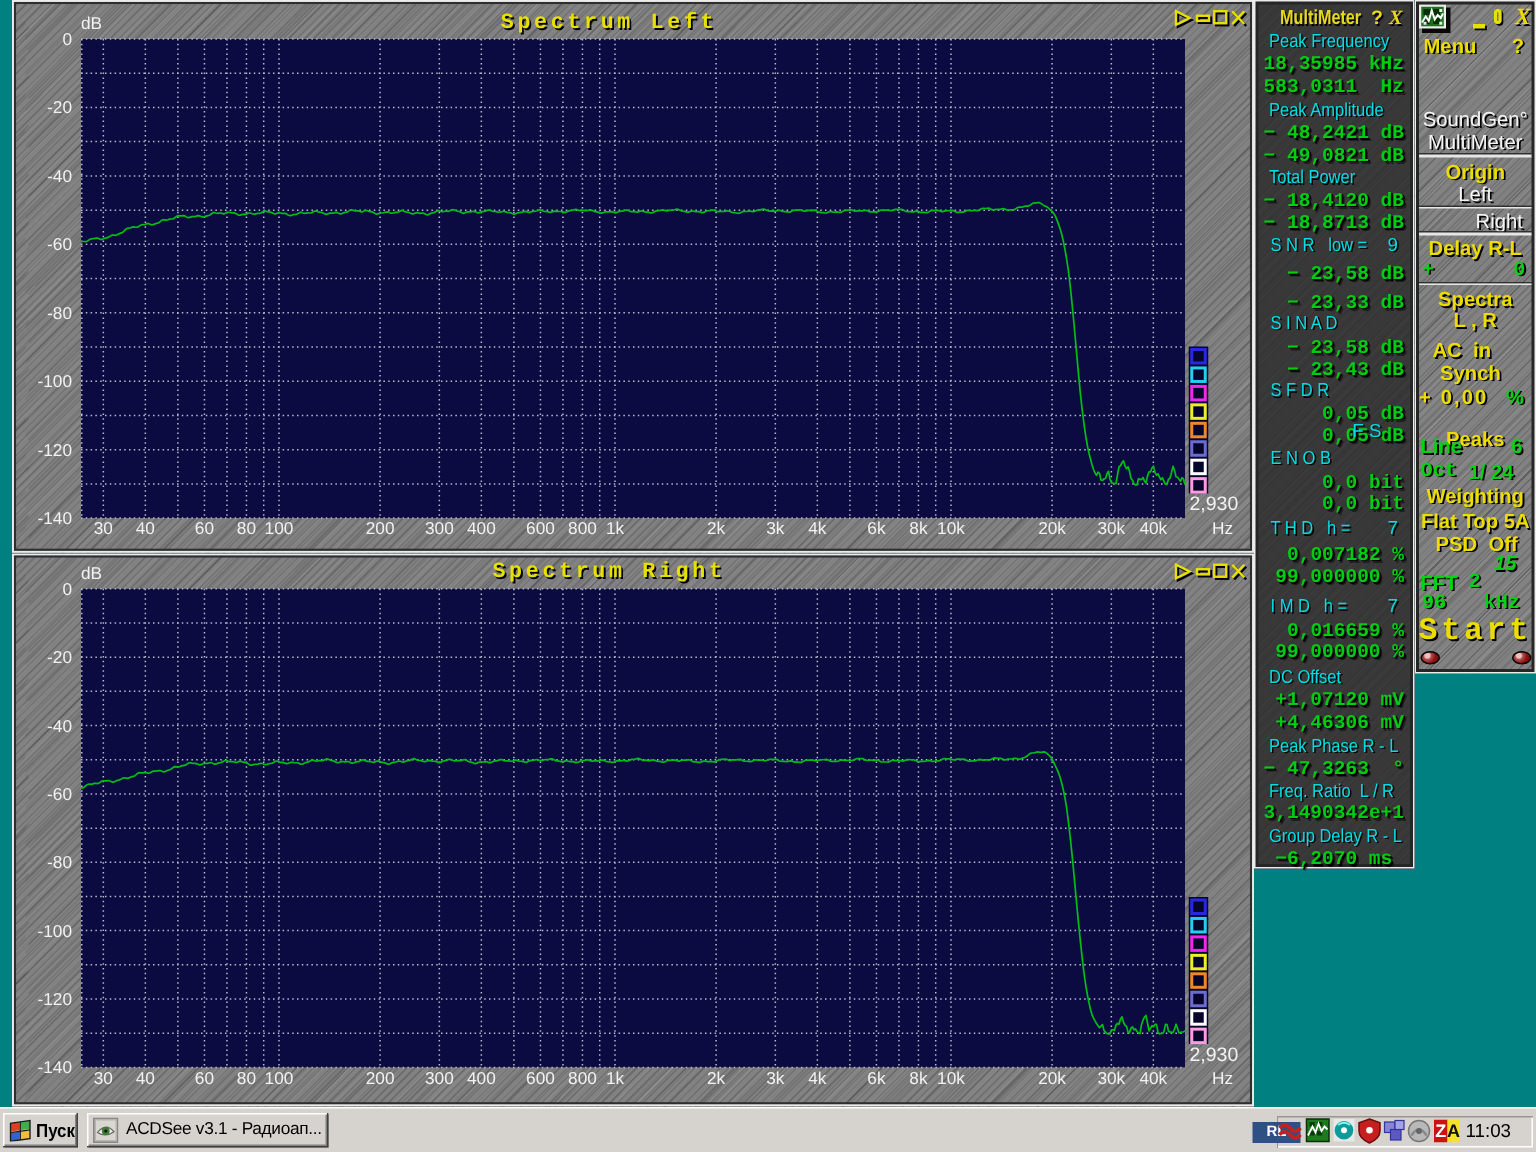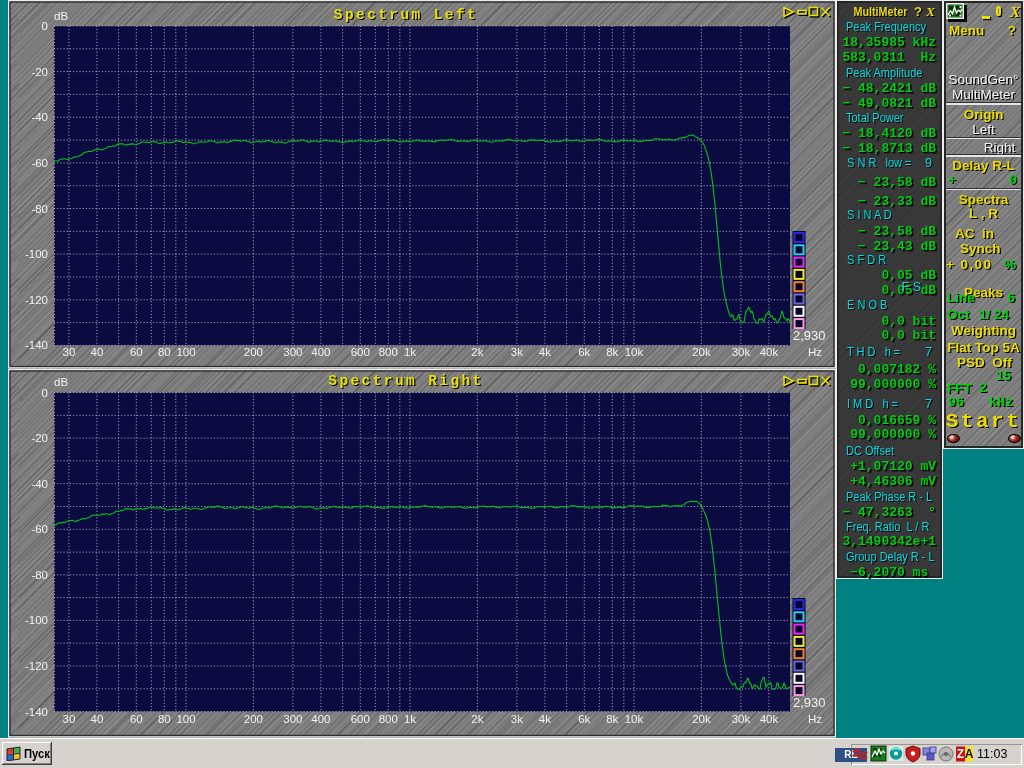--- a/index.html
+++ b/index.html
@@ -371,28 +371,28 @@
     <div class="lsep" style="top:188.9px"></div>
     <div class="ly" style="top:191.7px;left:0;width:100%;text-align:center;"><span class="sh">Spectra</span></div>
     <div class="ly" style="top:206.2px;left:0;width:100%;text-align:center;"><span class="sh">L , R</span></div>
     <div class="ly" style="top:226.0px;left:12px;"><span class="sh">AC  in</span></div>
     <div class="ly" style="top:241.0px;left:17px;"><span class="sh">Synch</span></div>
     <div class="ly" style="top:257.4px;left:3px;letter-spacing:1.4px;"><span class="sh">+ 0,00</span></div>
     <div class="lg" style="top:257.4px;left:61px;"><span class="sh">%</span></div>
     <div class="ly" style="top:273.0px;left:0;width:100%;text-align:center;margin-top:12px;"><span class="sh">Peaks</span></div>
     <div class="lg" style="top:290.4px;left:4px;"><span class="sh">Line</span></div>
     <div class="lg" style="top:290.4px;right:9px;"><span class="sh">6</span></div>
-    <div class="lg" style="top:306.8px;left:4px;"><span class="sh">Oct</span></div>
+    <div class="lg" style="top:306.8px;left:4px;font-family:Liberation Mono, monospace;"><span class="sh">Oct</span></div>
     <div class="lg" style="top:306.8px;left:36px;"><span class="sh">1/ 24</span></div>
     <div class="ly" style="top:323.3px;left:0;width:100%;text-align:center;"><span class="sh">Weighting</span></div>
     <div class="ly" style="top:339.8px;left:0;width:100%;text-align:center;"><span class="sh">Flat Top 5A</span></div>
     <div class="ly" style="top:355.4px;left:14px;"><span class="sh">PSD  Off</span></div>
     <div class="lg" style="top:381.0px;left:4px;"><span class="sh">FFT</span></div>
     <div class="lg" style="top:381.0px;left:36px;font-family:'Liberation Mono',monospace;"><span class="sh">2</span></div>
-    <div class="lg" style="top:367.5px;left:53px;"><span class="sh">15</span></div>
+    <div class="lg" style="top:367.5px;left:53px;font-style:italic;"><span class="sh">15</span></div>
     <div class="lg" style="top:395.0px;left:5px;font-family:'Liberation Mono',monospace;"><span class="sh">96</span></div>
     <div class="lg" style="top:395.0px;left:46px;font-family:'Liberation Mono',monospace;"><span class="sh">kHz</span></div>
     <div class="ly" style="left:0;width:100%;text-align:center;top:410px;font-size:21px;letter-spacing:2.5px;font-family:'Liberation Mono',monospace"><span class="sh">Start</span></div>
     <div style="position:absolute;left:4px;top:434px;width:13px;height:9px;border-radius:50%;border:1px solid #000;background:radial-gradient(circle at 33% 30%, #efc0c0 0 1.6px, #b05050 2.6px, #8b1010 60%, #700c0c 100%)"></div>
     <div style="position:absolute;left:65px;top:434px;width:13px;height:9px;border-radius:50%;border:1px solid #000;background:radial-gradient(circle at 33% 30%, #efc0c0 0 1.6px, #b05050 2.6px, #8b1010 60%, #700c0c 100%)"></div>
   </div>
 <div id="tb">
     <div class="tbtn" style="left:2px;width:50px">
       <svg width="16" height="15" style="position:absolute;left:4px;top:4px" viewBox="0 0 16 15">
 <g transform="skewY(-8)">
@@ -400,20 +400,30 @@
           <rect x="8" y="3" width="6" height="5.5" fill="#3fae49"></rect>
 <rect x="1" y="9.5" width="6" height="5.5" fill="#2e66c9"></rect>
           <rect x="8" y="9.5" width="6" height="5.5" fill="#f0c030"></rect>
 <rect x="1" y="3" width="13" height="12" fill="none" stroke="#1a1a1a" stroke-width="0.9"></rect>
 <line x1="7.5" y1="3" x2="7.5" y2="15" stroke="#1a1a1a" stroke-width="0.9"></line>
 <line x1="1" y1="9.2" x2="14" y2="9.2" stroke="#1a1a1a" stroke-width="0.9"></line>
 </g>
       </svg>
       <span style="position:absolute;left:22px;top:4.5px;font-weight:bold;font-size:12.5px;white-space:nowrap;transform:scaleX(.9);transform-origin:0 50%">Пуск</span>
     </div>
+    <div class="tbtn" style="left:58px;width:161px">
+      <svg width="17" height="17" style="position:absolute;left:4px;top:3px">
+<rect x="0.5" y="0.5" width="16" height="16" fill="#b8b5b0" stroke="#888"></rect>
+<rect x="2" y="2" width="13" height="13" fill="#d8d8d0"></rect>
+<path d="M3,10 Q8.5,3 14,9.5 Q8.5,13.5 3,10Z" fill="#efefe8" stroke="#666" stroke-width="0.8"></path>
+<circle cx="8.5" cy="9" r="2.6" fill="#3d7a35"></circle>
+        <circle cx="8.5" cy="9" r="1" fill="#111"></circle>
+</svg>
+      <span style="position:absolute;left:26px;top:5px;font-size:11.5px;letter-spacing:-.2px;white-space:nowrap">ACDSee v3.1 - Радиоап...</span>
+    </div>
     <div style="position:absolute;left:851px;top:5px;width:171px;height:21px;box-shadow:inset 1px 1px 0 #9a9792, inset -1px -1px 0 #ffffff"></div>
     <div style="position:absolute;left:835px;top:9px;width:32px;height:14px;background:#2f5085;color:#fff;font-weight:bold;font-size:10px;text-align:center;line-height:14px">RL</div>
     <svg width="172" height="20" style="position:absolute;left:852px;top:6px">
       <path d="M1,7 Q4.5,3 8,7 T15,7 M1,11.5 Q4.5,7.5 8,11.5 T15,11.5" fill="none" stroke="#c22222" stroke-width="2.4"></path>
       <rect x="19" y="1" width="15" height="15" fill="#1d7a1d" stroke="#0a300a"></rect>
       <g fill="#0a3a0a">
         <rect x="21" y="3" width="3.5" height="3"></rect>
         <rect x="26" y="3" width="3.5" height="3"></rect>
         <rect x="21" y="9" width="3.5" height="3"></rect>
         <rect x="26" y="9" width="3.5" height="3"></rect>

